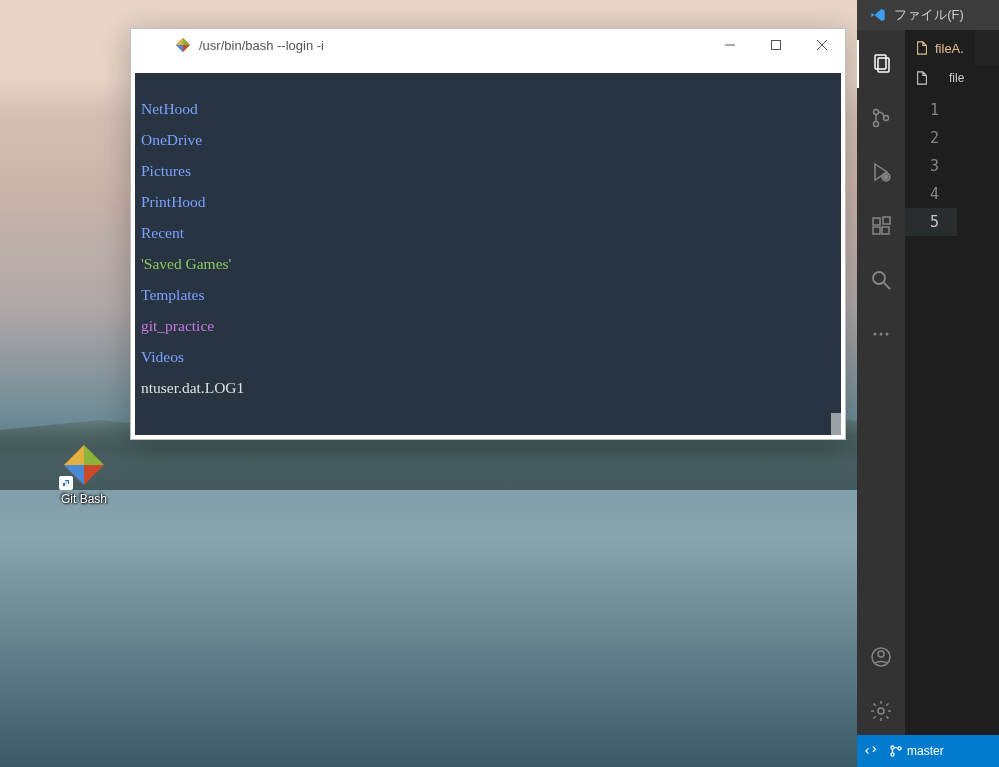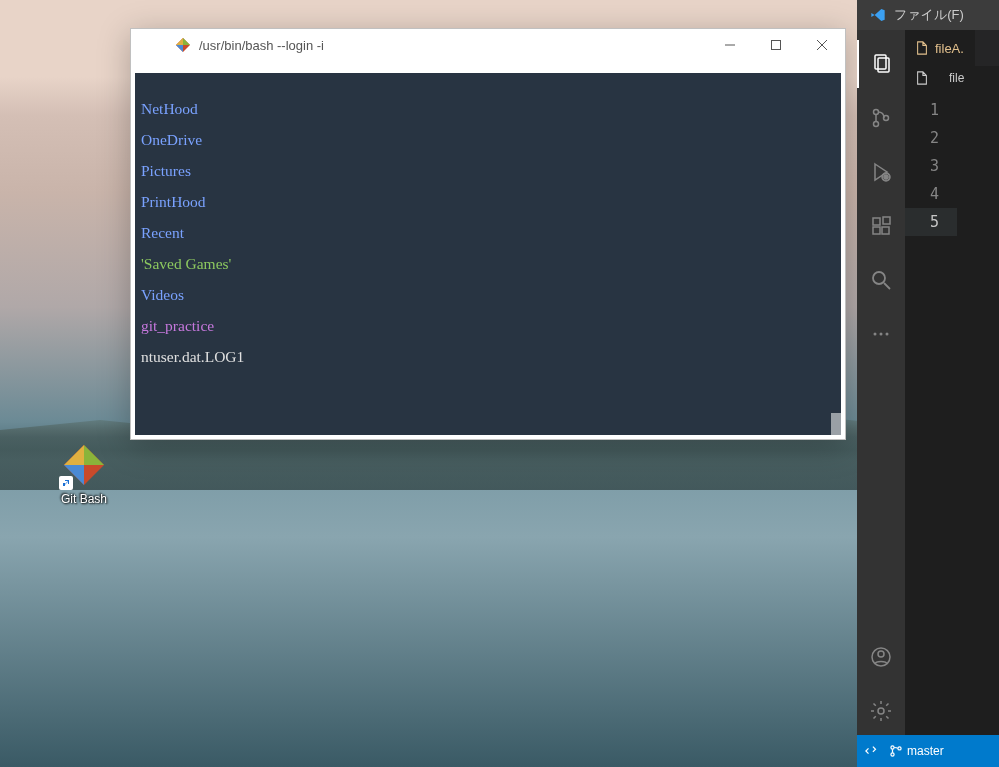--- a/index.html
+++ b/index.html
@@ -194,22 +194,23 @@
     </div>
   </div>
 
   <div class="terminal-body">
 <div class="tline"><span class="c-blue">NetHood</span></div>
 <div class="tline"><span class="c-blue">OneDrive</span></div>
 <div class="tline"><span class="c-blue">Pictures</span></div>
 <div class="tline"><span class="c-blue">PrintHood</span></div>
 <div class="tline"><span class="c-blue">Recent</span></div>
 <div class="tline"><span class="c-green">'Saved Games'</span></div>
+<div class="tline"><span class="c-blue">Templates</span></div>
+<div class="tline"><span class="c-purple">git_practice</span></div>
 <div class="tline"><span class="c-blue">Videos</span></div>
-<div class="tline"><span class="c-purple">git_practice</span></div>
 <div class="tline"><span class="c-white">ntuser.dat.LOG1</span></div>
 
 
 
 
 
 
 
 
 

